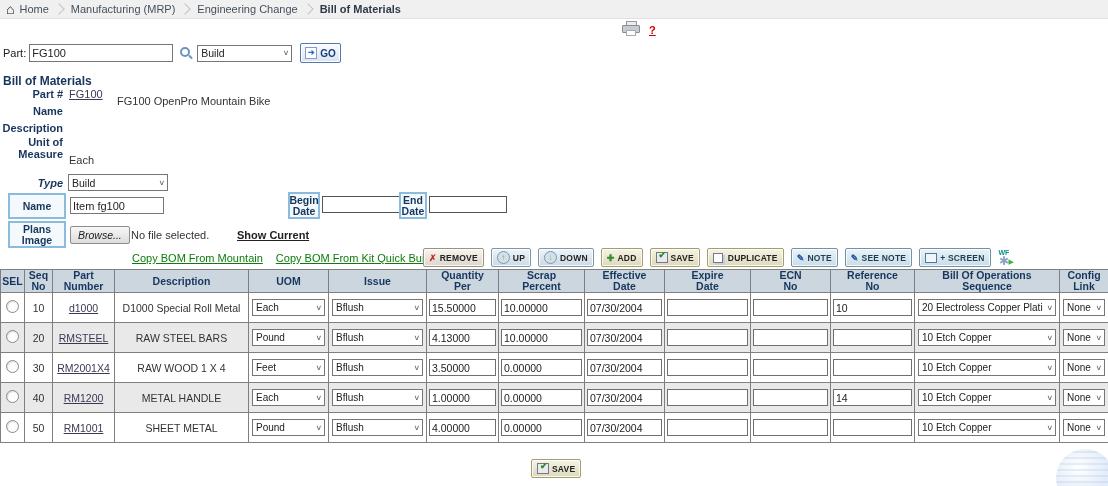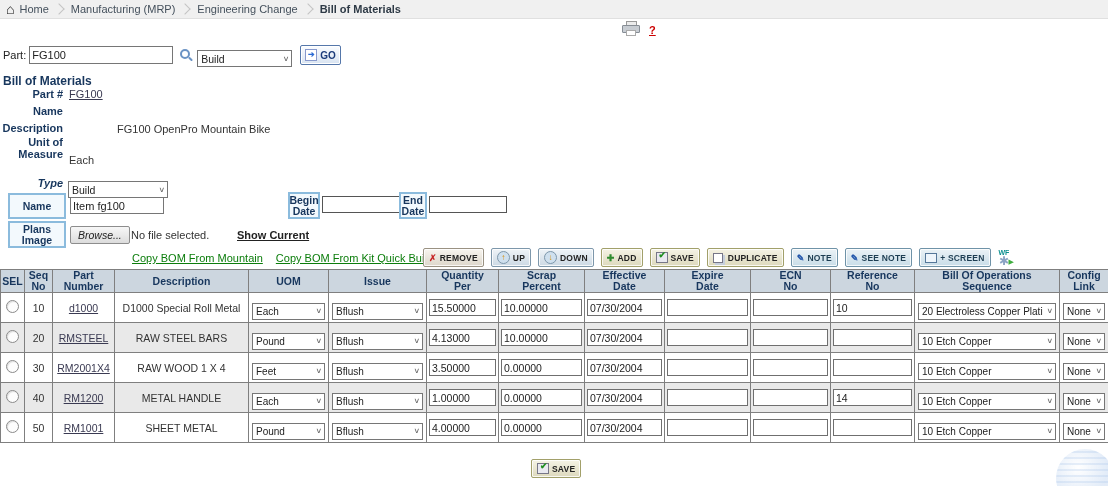--- a/index.html
+++ b/index.html
@@ -22,21 +22,21 @@
   .tin{border:1px solid #767676;height:15px;font-size:11px;font-family:"Liberation Sans",sans-serif;
        padding:0 2px;background:#fff;color:#222;}
   .part-input{width:138px;height:16px;}
   .mag{position:relative;width:14px;height:14px;margin:0 4px 0 6px;cursor:pointer;}
   .mag::before{content:"";position:absolute;left:1px;top:1px;width:6px;height:6px;
                border:2px solid #6b93c4;border-radius:50%;}
   .mag::after{content:"";position:absolute;left:9px;top:10px;width:5px;height:2px;
               background:#6b93c4;transform:rotate(45deg);border-radius:1px;}
   .csel{display:inline-flex;align-items:center;justify-content:space-between;background:#fff;
         border:1px solid #767676;height:17px;font-size:10.5px;padding:0 2px 0 3px;color:#222;
-        box-sizing:border-box;cursor:default;margin-top:7px;}
+        box-sizing:border-box;cursor:default;}
   .csel .chev-g{color:#666;font-size:9px;transform:scaleY(.8);margin-left:3px;}
   .mode-sel{width:95px;}
   .go-btn{display:inline-flex;align-items:center;gap:3px;border:1px solid #5577aa;
           background:linear-gradient(#fbfdff,#d8e3f1);height:18px;padding:0 4px;margin-left:8px;
           font-size:10px;font-weight:bold;color:#1a3a7a;border-radius:2px;cursor:pointer;
           box-shadow:inset 0 0 0 1px #fff;}
   .ic-go{display:inline-flex;align-items:center;justify-content:center;width:10px;height:10px;
          background:#fff;border:1px solid #8899cc;color:#2a6ad4;font-size:8px;line-height:8px;}
 
   
@@ -149,21 +149,21 @@
     </span>
     <span class="help-q">?</span>
   </div>
 
   <div class="bom-title">Bill of Materials</div>
 
   <span class="flabel" style="top:88px;">Part #</span>
   <span class="fval" style="top:88px;"><a class="plink">FG100</a></span>
 
   <span class="flabel" style="top:105px;">Name</span>
-  <span class="fval" style="top:123px;padding-left:48px;">FG100 OpenPro Mountain Bike</span>
+  <span class="fval" style="top:95px;padding-left:48px;">FG100 OpenPro Mountain Bike</span>
 
   <span class="flabel" style="top:122px;">Description</span>
 
   <span class="flabel" style="top:136px;">Unit of
 Measure</span>
   <span class="fval" style="top:154px;">Each</span>
 
   <span class="flabel" style="top:177px;font-style:italic;">Type</span>
   <span class="csel" style="position:absolute;top:174px;left:68px;width:100px;">
     <span class="val">Build</span>

